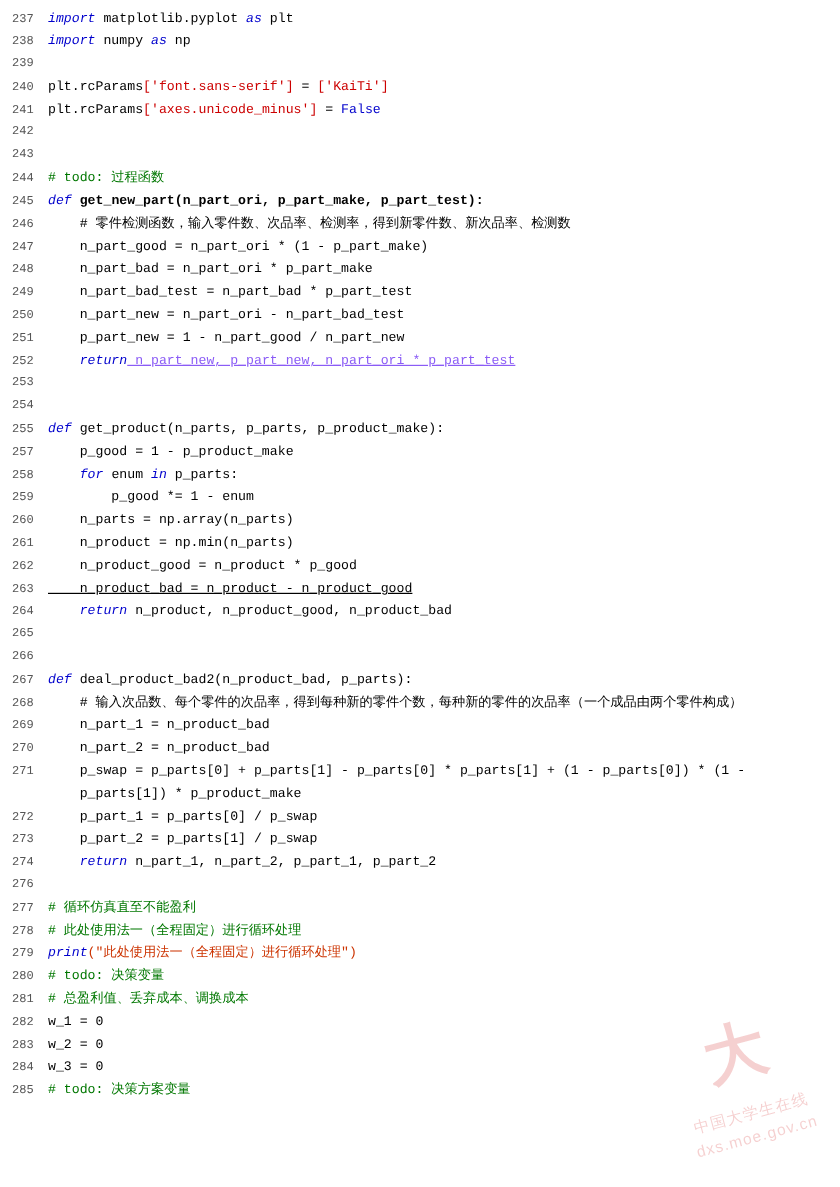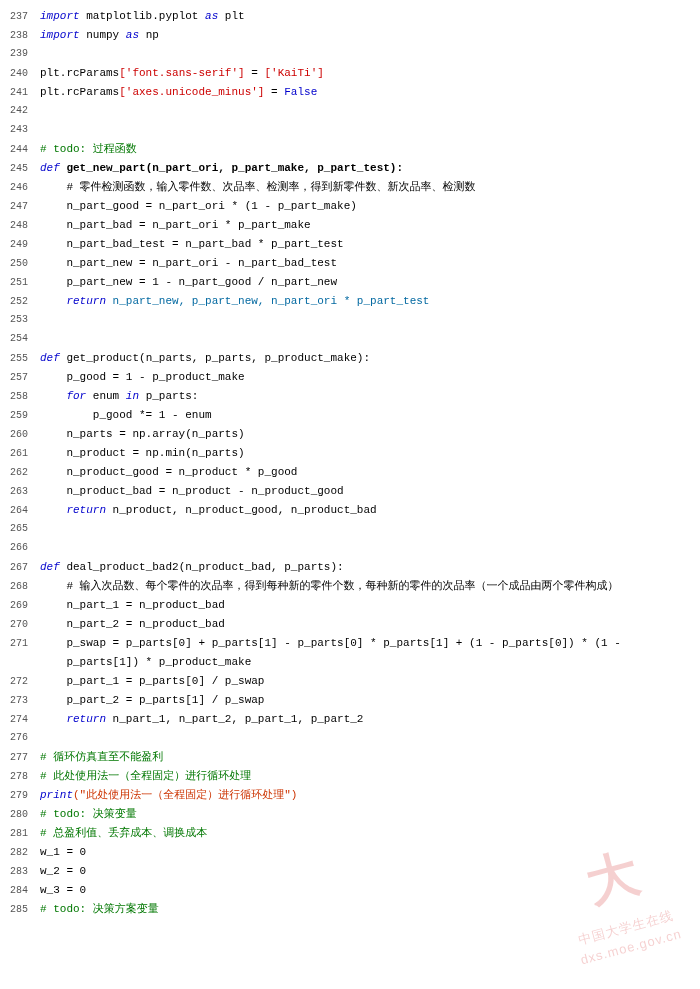--- a/index.html
+++ b/index.html
@@ -124,21 +124,21 @@
       <div class="code-line">
         <span class="line-num">250</span>
         <span class="line-content"><span style="color: rgb(0, 0, 0);">    n_part_new = n_part_ori - n_part_bad_test</span></span>
       </div>
       <div class="code-line">
         <span class="line-num">251</span>
         <span class="line-content"><span style="color: rgb(0, 0, 0);">    p_part_new = 1 - n_part_good / n_part_new</span></span>
       </div>
       <div class="code-line">
         <span class="line-num">252</span>
-        <span class="line-content"><span style="color: rgb(0, 0, 204); font-style: italic;">    return</span><span style="color: #0369a1;"> n_part_new, p_part_new, n_part_ori * p_part_test</span></span>
+        <span class="line-content"><span style="color: rgb(0, 0, 204); font-style: italic;">    return</span><span style="color: #8b5cf6; text-decoration: underline;"> n_part_new, p_part_new, n_part_ori * p_part_test</span></span>
       </div>
       <div class="code-line">
         <span class="line-num">253</span>
         <span class="line-content"></span>
       </div>
       <div class="code-line">
         <span class="line-num">254</span>
         <span class="line-content"></span>
       </div>
       <div class="code-line">
@@ -164,21 +164,21 @@
       <div class="code-line">
         <span class="line-num">261</span>
         <span class="line-content"><span style="color: rgb(0, 0, 0);">    n_product = np.min(n_parts)</span></span>
       </div>
       <div class="code-line">
         <span class="line-num">262</span>
         <span class="line-content"><span style="color: rgb(0, 0, 0);">    n_product_good = n_product * p_good</span></span>
       </div>
       <div class="code-line">
         <span class="line-num">263</span>
-        <span class="line-content"><span style="color: rgb(0, 0, 0);">    n_product_bad = n_product - n_product_good</span></span>
+        <span class="line-content"><span style="color: rgb(0, 0, 0); text-decoration: underline;">    n_product_bad = n_product - n_product_good</span></span>
       </div>
       <div class="code-line">
         <span class="line-num">264</span>
         <span class="line-content"><span style="color: rgb(0, 0, 204); font-style: italic;">    return</span><span style="color: rgb(0, 0, 0);"> n_product, n_product_good, n_product_bad</span></span>
       </div>
       <div class="code-line">
         <span class="line-num">265</span>
         <span class="line-content"></span>
       </div>
       <div class="code-line">

